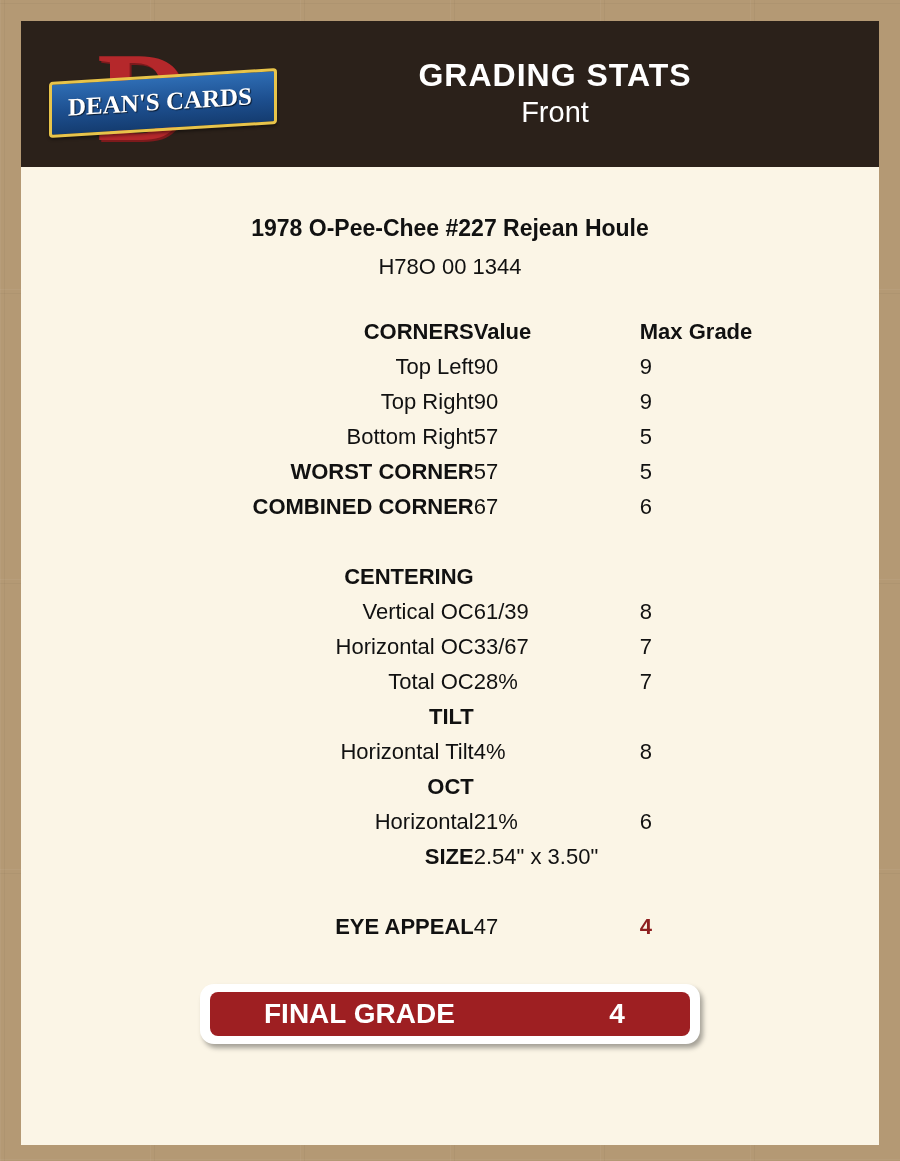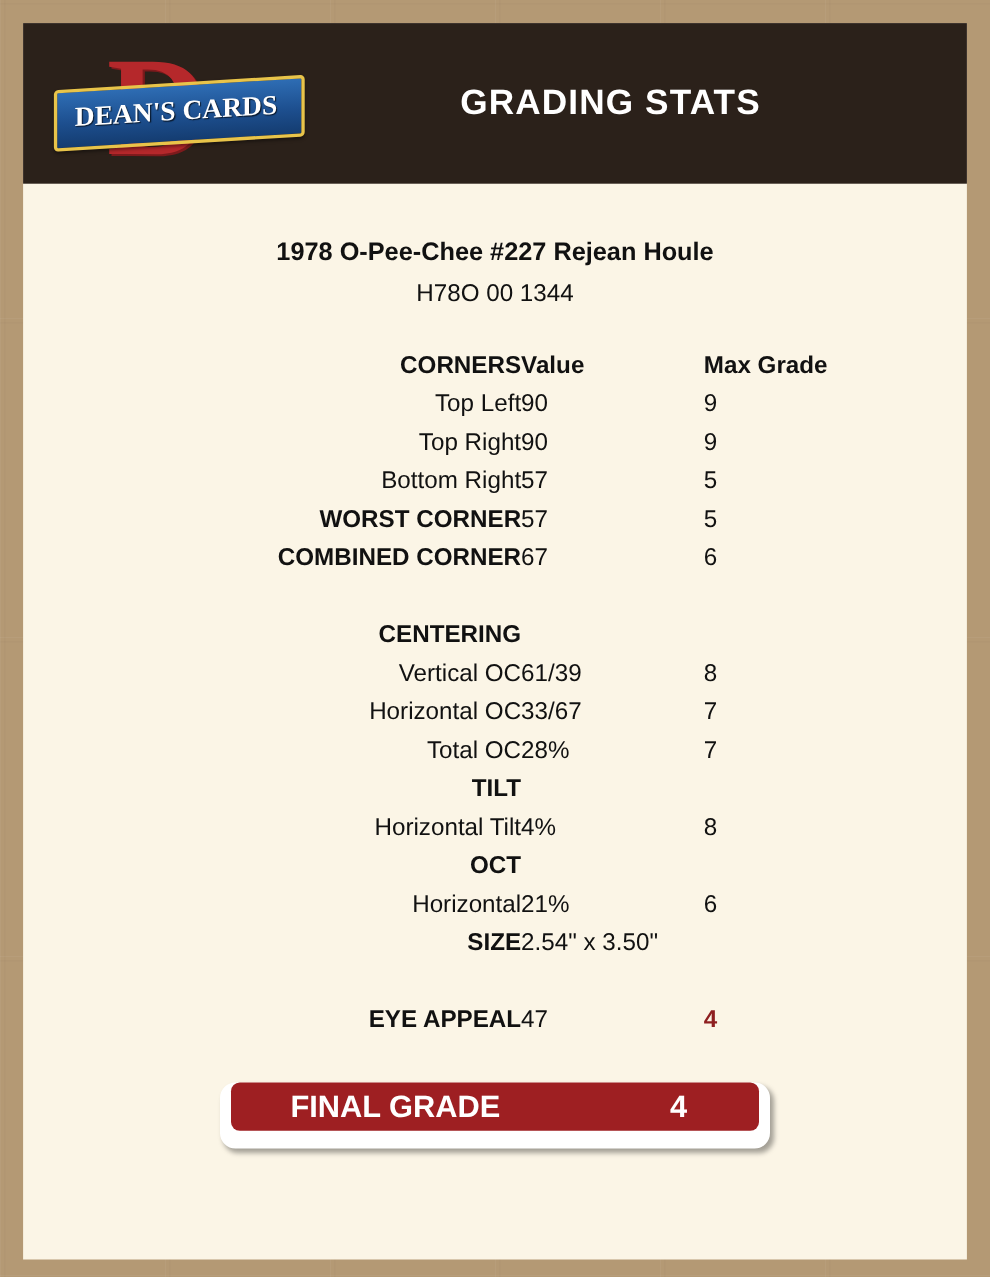--- a/index.html
+++ b/index.html
@@ -178,20 +178,21 @@
     display: flex;
     justify-content: center;
   }
   .final-outer {
     width: 500px;
     height: 60px;
     background: #ffffff;
     border-radius: 14px;
     box-shadow: 3px 4px 5px rgba(0,0,0,0.35);
     display: flex;
+    align-items: center;
     justify-content: center;
   }
   .final-inner {
     width: 480px;
     height: 44px;
     background: #9e1f22;
     border-radius: 8px;
     display: flex;
     align-items: center;
     color: #fff;
@@ -213,20 +214,21 @@
   <div class="header">
     <div class="logo">
       <div class="logo-inner">
         <div class="logo-d">D</div>
         <div class="logo-banner"></div>
         <div class="logo-text">DEAN'S CARDS</div>
       </div>
     </div>
     <div class="header-titles">
       <div class="header-title">GRADING STATS</div>
+      <div class="header-subtitle">Front</div>
     </div>
   </div>
 
   <div class="body-area">
     <div class="card-title">1978 O-Pee-Chee #227 Rejean Houle</div>
     <div class="card-serial">H78O 00 1344</div>
 
     <table class="stats">
       <tbody>
         <tr>

